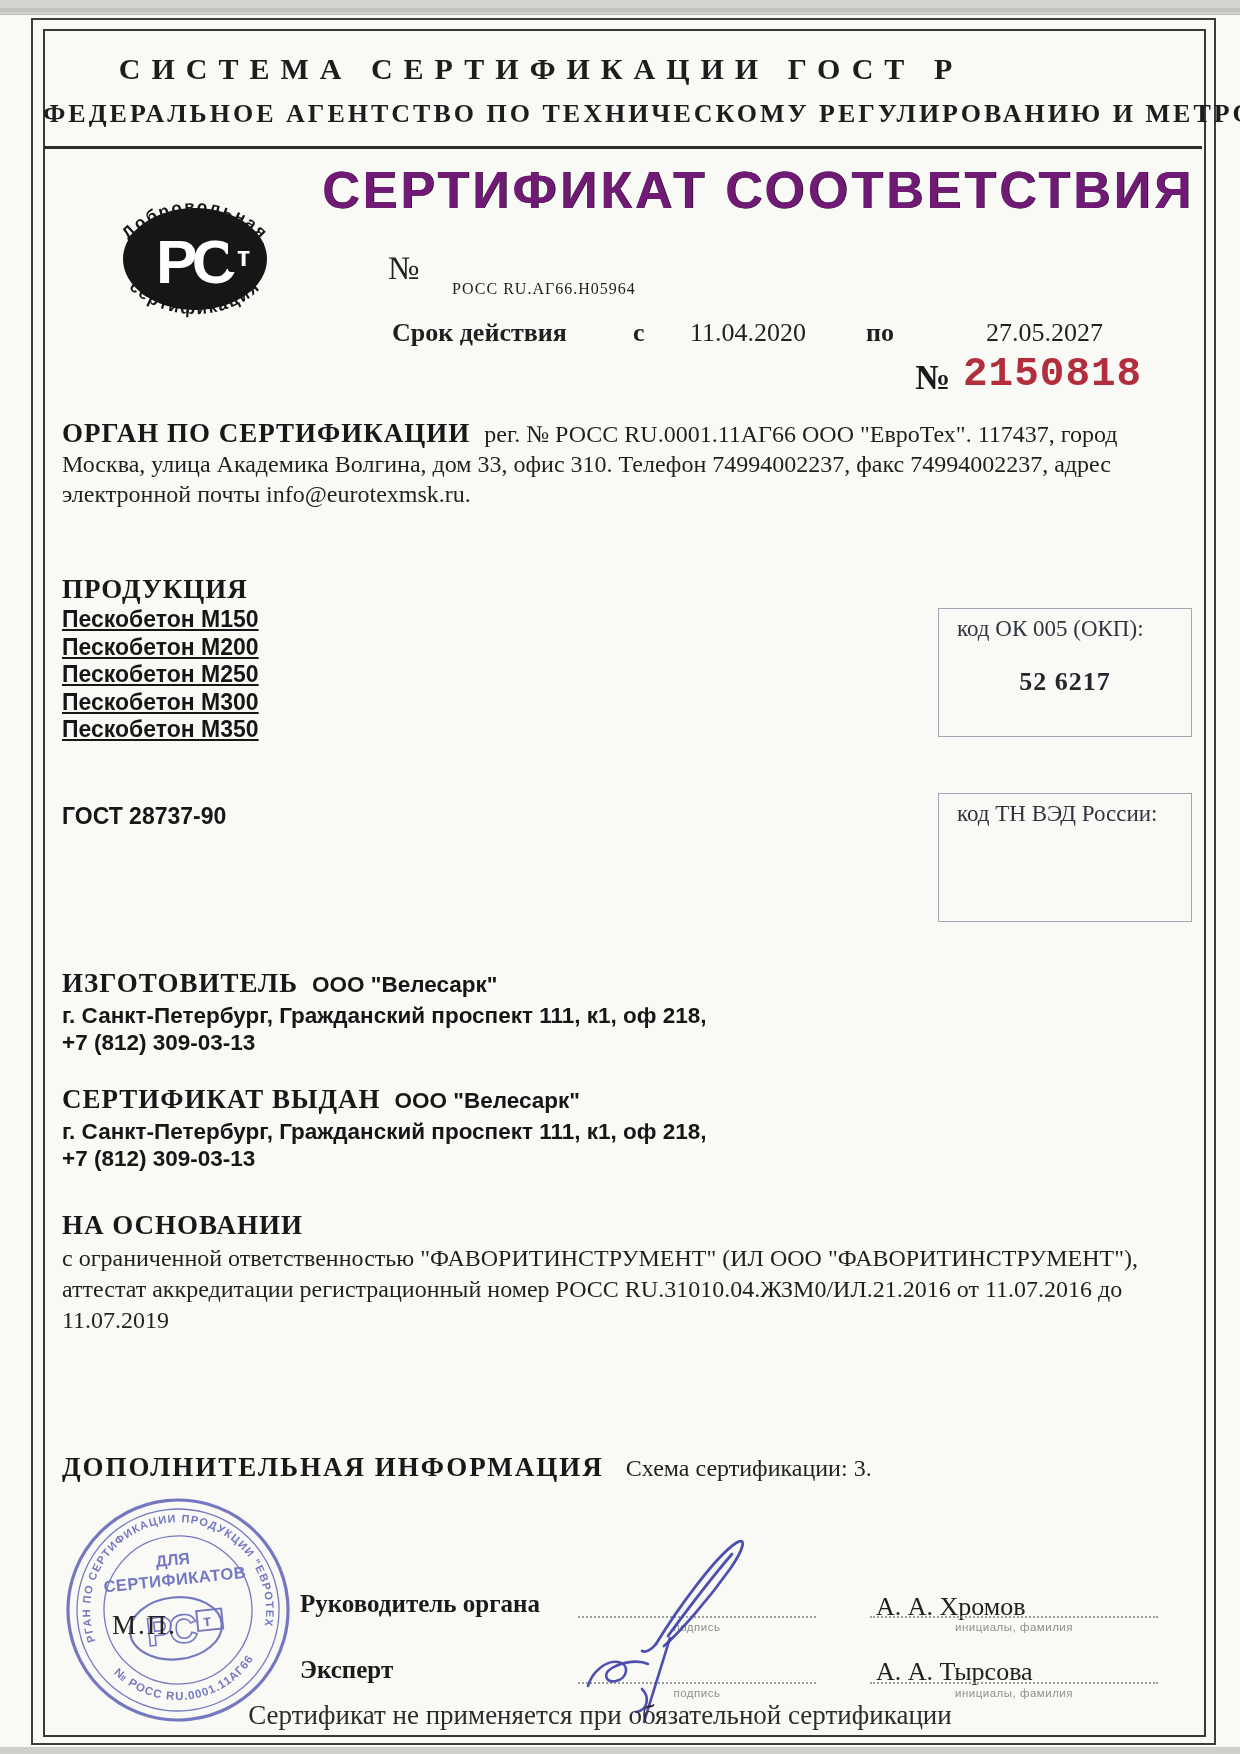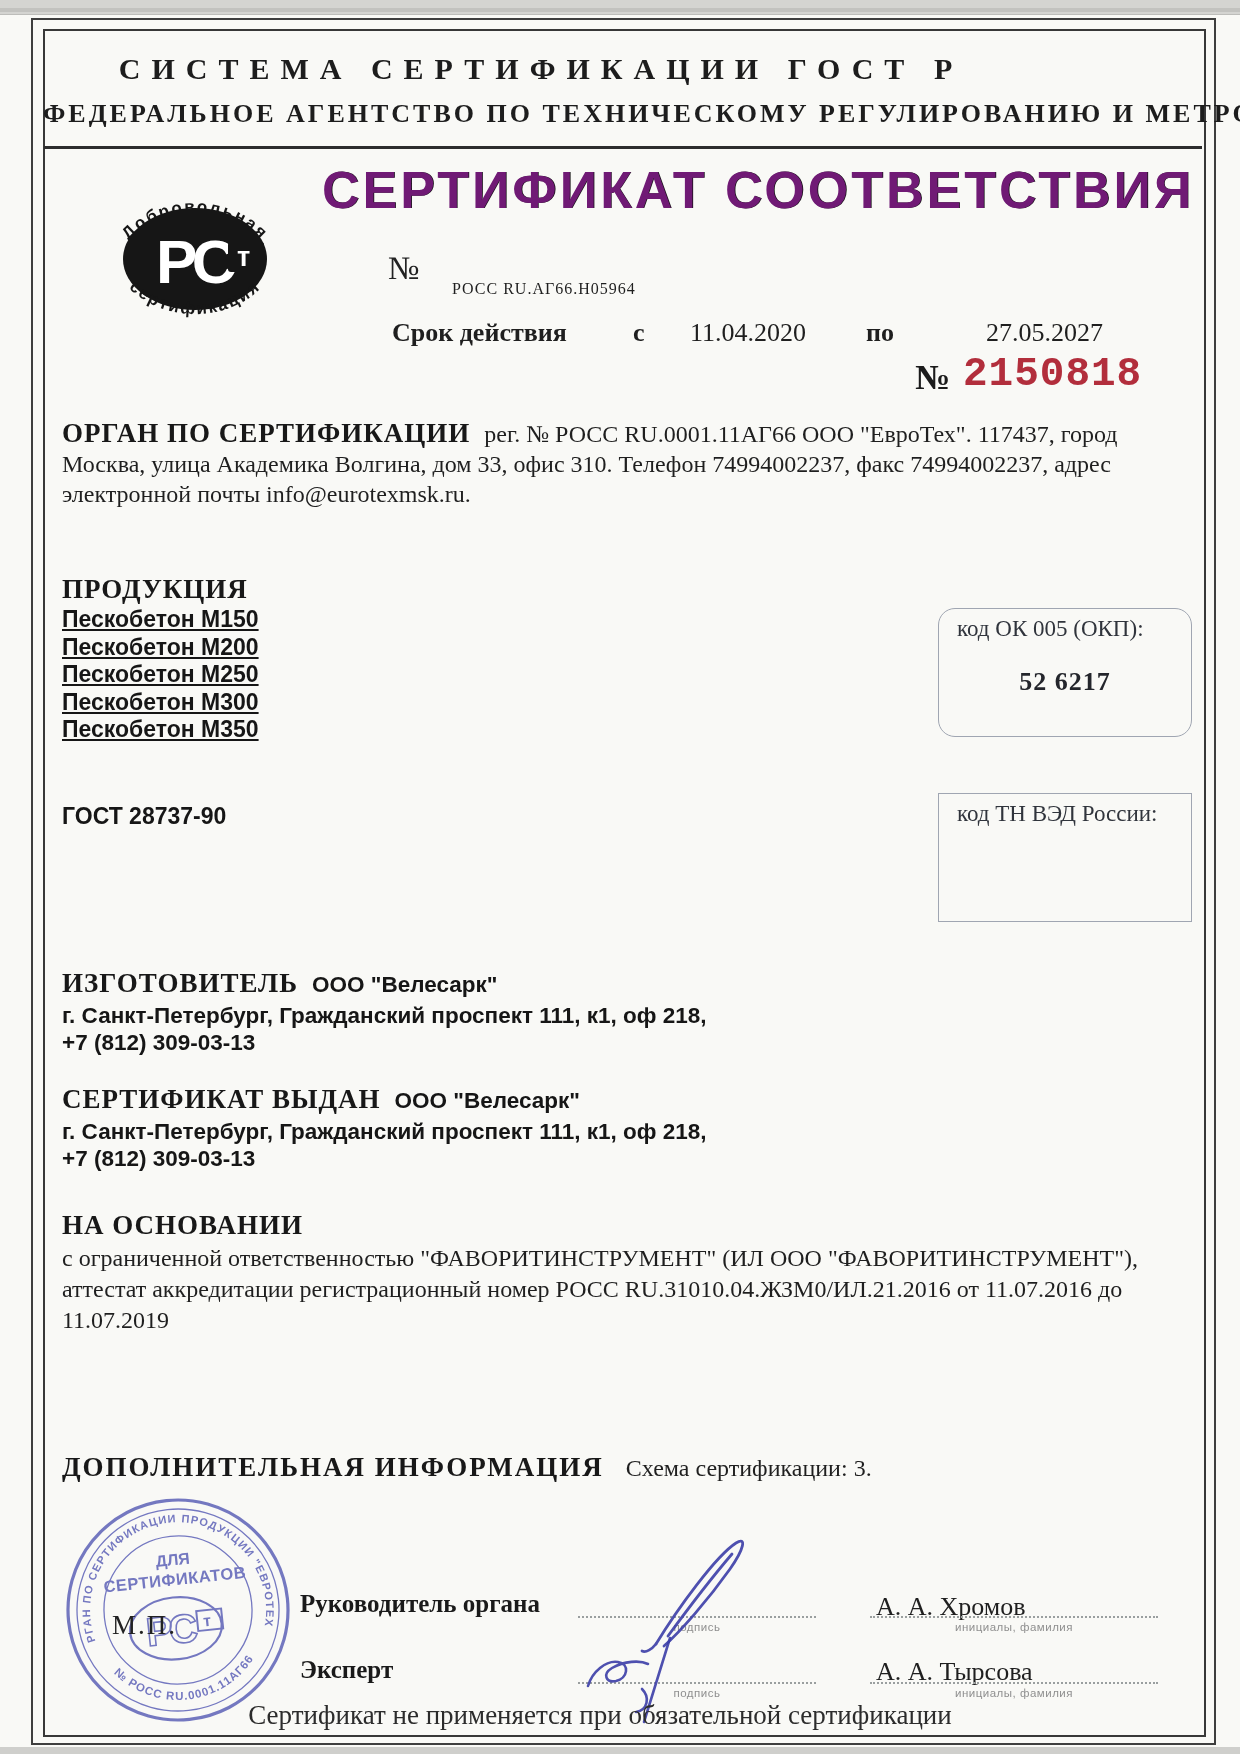--- a/index.html
+++ b/index.html
@@ -105,21 +105,21 @@
 
   <div class="abs h-serif" style="left:62px;top:574px;">ПРОДУКЦИЯ</div>
   <div class="abs prod-list sans">
     <div>Пескобетон М150</div>
     <div>Пескобетон М200</div>
     <div>Пескобетон М250</div>
     <div>Пескобетон М300</div>
     <div>Пескобетон М350</div>
   </div>
 
-  <div class="abs code-box" style="top:608px;border-radius:17px;">
+  <div class="abs code-box" style="top:608px;">
     <div class="lbl serif">код ОК 005 (ОКП):</div>
     <div class="val serif">52 6217</div>
   </div>
 
   <div class="abs gost sans">ГОСТ 28737-90</div>
 
   <div class="abs code-box" style="top:793px;">
     <div class="lbl serif">код ТН ВЭД России:</div>
     <div class="val serif"></div>
   </div>

